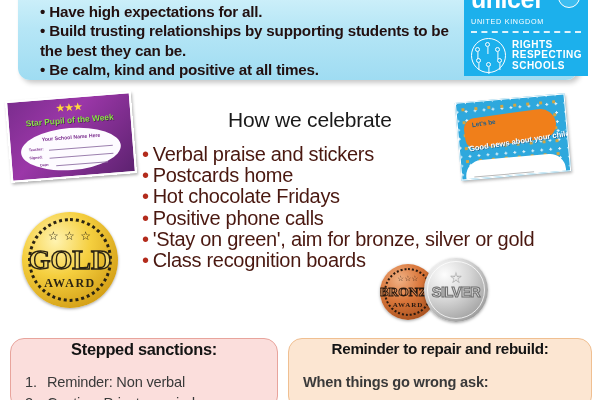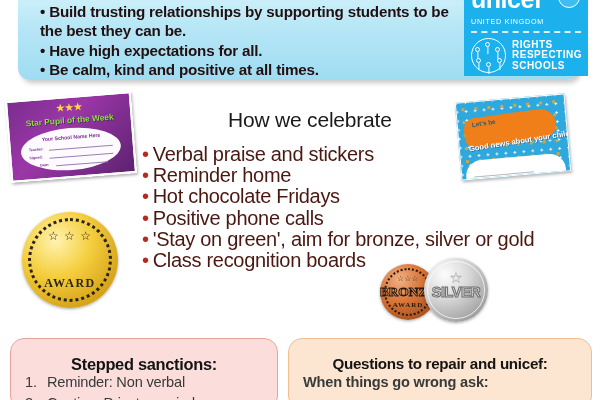--- a/index.html
+++ b/index.html
@@ -395,21 +395,21 @@
   .box-questions {
     left: 288px;
     top: 338px;
     width: 304px;
     height: 72px;
     background: #fce6d2;
     border: 1.6px solid #f0bf91;
   }
   .box-title {
     position: absolute;
-    top: 16px;
+    top: 1px;
     width: 100%;
     text-align: center;
     font-size: 16.4px;
     font-weight: bold;
     color: #141414;
     letter-spacing: -0.3px;
   }
   .box-questions .box-title { font-size: 15.2px; }
   .sanction-list {
     position: absolute;
@@ -434,27 +434,27 @@
     letter-spacing: -0.2px;
     white-space: nowrap;
     font-weight: bold;
   }
 </style>
 </head>
 <body>
 
 <div class="blue-panel">
   <div class="blue-panel-text">
+    <div class="ln">
+      <span>•</span>
+      <span>Have high expectations for all.</span>
+    </div>
     <div class="ln wrapln">
       <span>•</span>
       <span>Build trusting relationships by supporting students to be the best they can be.</span>
-    </div>
-    <div class="ln">
-      <span>•</span>
-      <span>Have high expectations for all.</span>
     </div>
     <div class="ln">
       <span>•</span>
       <span>Be calm, kind and positive at all times.</span>
     </div>
   </div>
 </div>
 
 <div class="rrsa">
   <div class="rrsa-swoosh"></div>
@@ -478,21 +478,21 @@
   </div>
 </div>
 
 <div class="celebrate-title">How we celebrate</div>
 
 <div class="celebrate-list">
   <div class="li">
     <span class="bullet">•</span><span>Verbal praise and stickers</span>
   </div>
   <div class="li">
-    <span class="bullet">•</span><span>Reminder home</span>
+    <span class="bullet">•</span><span>Postcards home</span>
   </div>
   <div class="li">
     <span class="bullet">•</span><span>Hot chocolate Fridays</span>
   </div>
   <div class="li">
     <span class="bullet">•</span><span>Positive phone calls</span>
   </div>
   <div class="li">
     <span class="bullet">•</span><span>'Stay on green', aim for bronze, silver or gold</span>
   </div>
@@ -509,20 +509,21 @@
   <div class="cert-rule" style="left:38px; top:50px; width:64px;"></div>
   <div class="cert-rule" style="left:38px; top:58px; width:64px;"></div>
   <div class="cert-rule" style="left:44px; top:66px; width:52px;"></div>
   <div class="cert-lbl" style="left:18px; top:47px;">Teacher:</div>
   <div class="cert-lbl" style="left:18px; top:55px;">Signed:</div>
   <div class="cert-lbl" style="left:28px; top:63px;">Date:</div>
 </div>
 
 <div class="gold">
   <div class="gold-stars">☆ ☆ ☆</div>
+  <div class="gold-word">GOLD</div>
   <div class="gold-sub">AWARD</div>
 </div>
 
 <div class="postcard">
   <div class="postcard-dots"></div>
   <div class="postcard-banner"></div>
   <div class="postcard-t1">Let's be</div>
   <div class="postcard-t2">Good news about your child!</div>
   <div class="postcard-white">
     <i style="top:16px;"></i>
@@ -550,15 +551,15 @@
       <span>Reminder: Non verbal</span>
     </div>
     <div class="row">
       <span class="num">2.</span>
       <span>Caution: Private reminder</span>
     </div>
   </div>
 </div>
 
 <div class="box box-questions">
-  <div class="box-title">Questions to repair and unicef:</div>
+  <div class="box-title">Reminder to repair and rebuild:</div>
   <div class="questions-body">When things go wrong ask:</div>
 </div>
 
 </body></html>

